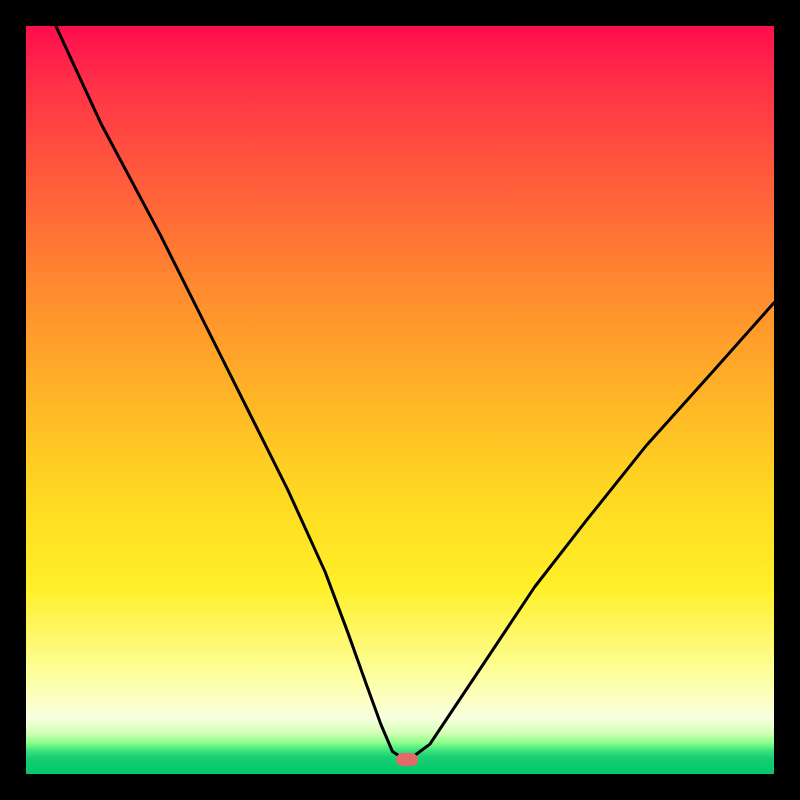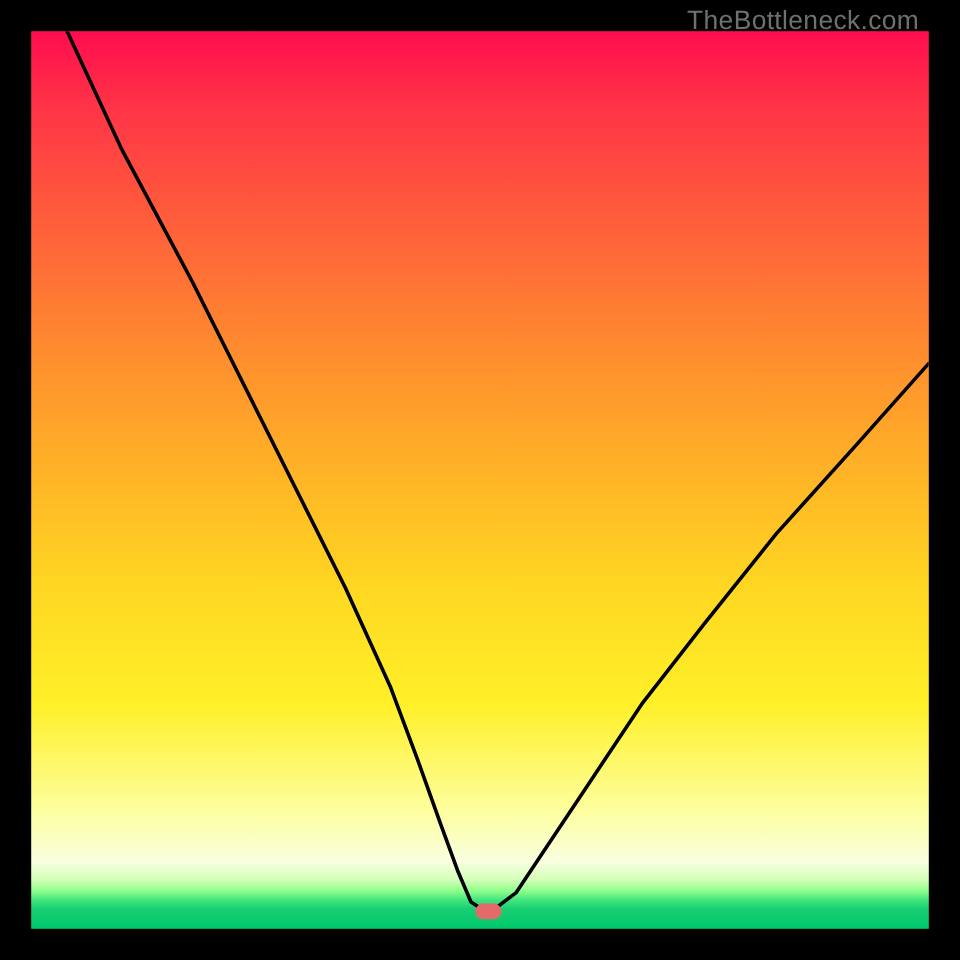--- a/index.html
+++ b/index.html
@@ -70,14 +70,13 @@
 </head>
 <body>
 
 <div class="frame">
   <div class="plot">
     <svg class="curve" viewBox="0 0 748 748" preserveAspectRatio="none">
       <path id="curve-path" d="M29.9 0.0 L74.8 97.2 L134.6 209.4 L187.0 314.2 L224.4 389.0 L261.8 463.8 L299.2 546.0 L321.6 605.9 L340.3 658.2 L355.3 699.4 L366.5 725.6 L377.7 733.0 L389.0 729.3 L403.9 718.1 L426.4 684.4 L463.8 628.3 L508.6 561.0 L561.0 493.7 L620.8 418.9 L688.2 344.1 L748.0 276.8" fill="none" stroke="#000" stroke-width="3" stroke-linecap="round" stroke-linejoin="round"></path>
     </svg>
     <div id="marker" class="marker" style="left: 370.48px; top: 727.04px; background: rgb(228, 106, 106);"></div>
   </div>
-  <div class="watermark">TheBottleneck.com</div>
 </div>
 
 </body></html>

